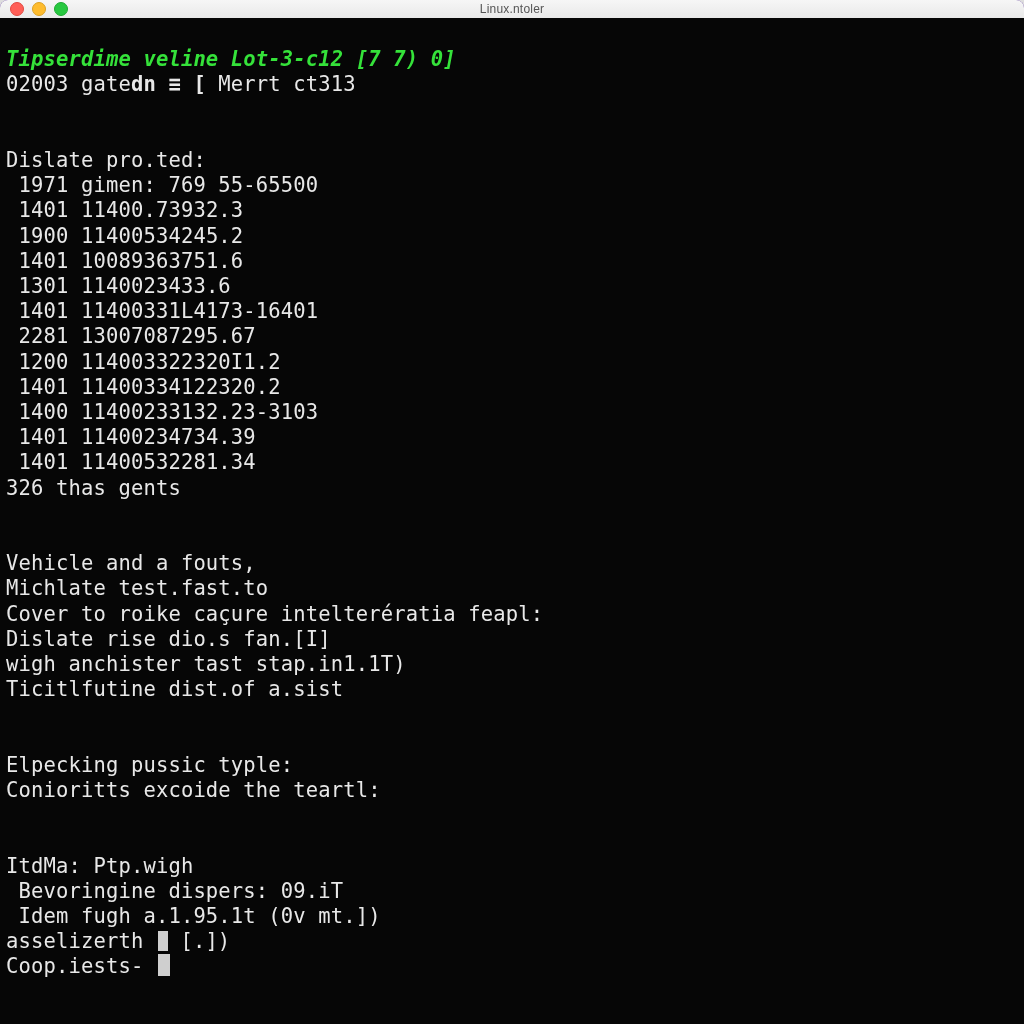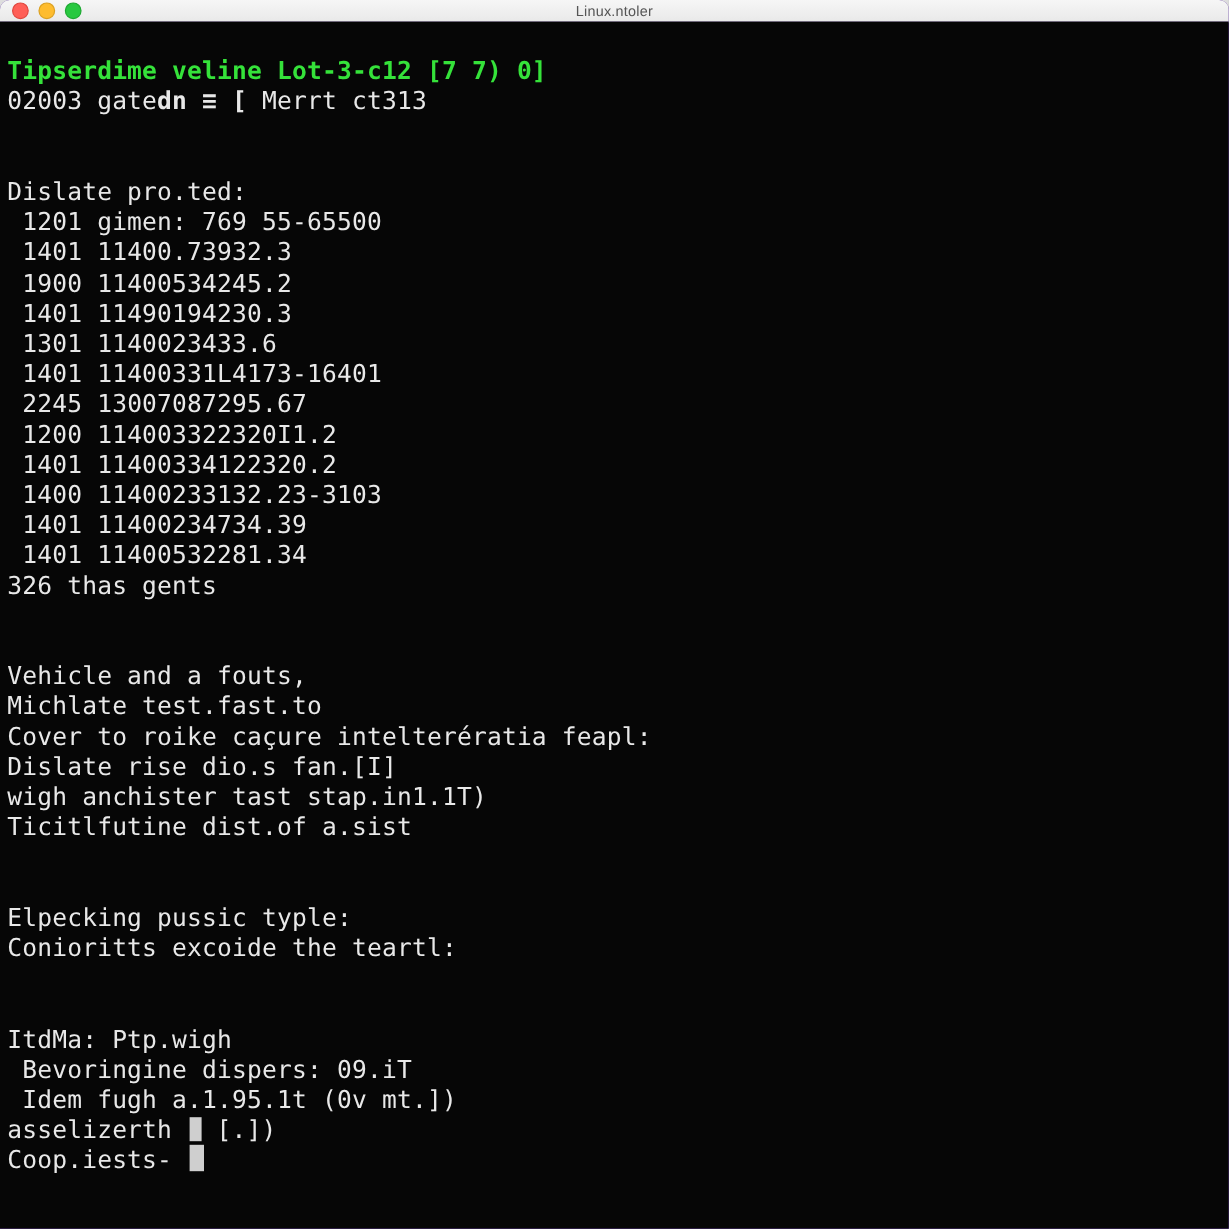--- a/index.html
+++ b/index.html
@@ -60,21 +60,21 @@
     right: 0;
     bottom: 0;
     background: #060606;
     color: #e8e8e8;
     padding: 4px 6px 6px 6px;
     font-size: 20.5px;
     line-height: 25.2px;
     white-space: pre;
     letter-spacing: 0.15px;
   }
-  .g { color:#35e23a; font-weight:600; }
+  .g { color:#35e23a; font-weight:600;font-style:italic; }
   .bold { font-weight:600; }
   .cursor {
     display: inline-block;
     width: 12px;
     height: 22px;
     background: #cfcfcf;
     vertical-align: -3px;
     margin-left: 2px;
   }
   .cursor.small {
@@ -95,27 +95,27 @@
       <div class="tl green"></div>
     </div>
     <div class="titlebar-title">Linux.ntoler</div>
   </div>
 
   <div class="term">
 <span class="g bold">Tipserdime veline Lot-3-c12 [7 7) 0]</span>
 <span>02003 gate</span><span class="bold">dn ≡ [</span><span> Merrt ct313</span>
 <div class="blank"></div>
 <span>Dislate pro.ted:</span>
-<span><span> 1201 gimen:</span><span> 769 55-65500</span></span>
+<span><span> 1971 gimen:</span><span> 769 55-65500</span></span>
 <span><span> 1401</span><span> 11400.73932.3</span></span>
 <span><span> 1900</span><span> 11400534245.2</span></span>
-<span><span> 1401</span><span> 11490194230.3</span></span>
+<span><span> 1401</span><span> 10089363751.6</span></span>
 <span><span> 1301</span><span> 1140023433.6</span></span>
 <span><span> 1401</span><span> 11400331L4173-16401</span></span>
-<span><span> 2245</span><span> 13007087295.67</span></span>
+<span><span> 2281</span><span> 13007087295.67</span></span>
 <span><span> 1200</span><span> 114003322320I1.2</span></span>
 <span><span> 1401</span><span> 11400334122320.2</span></span>
 <span><span> 1400</span><span> 11400233132.23-3103</span></span>
 <span><span> 1401</span><span> 11400234734.39</span></span>
 <span><span> 1401</span><span> 11400532281.34</span></span>
 <span>326 thas gents</span>
 <div class="blank"></div>
 <span>Vehicle and a fouts,</span>
 <span>Michlate test.fast.to</span>
 <span>Cover to roike caçure intelterératia feapl:</span>

